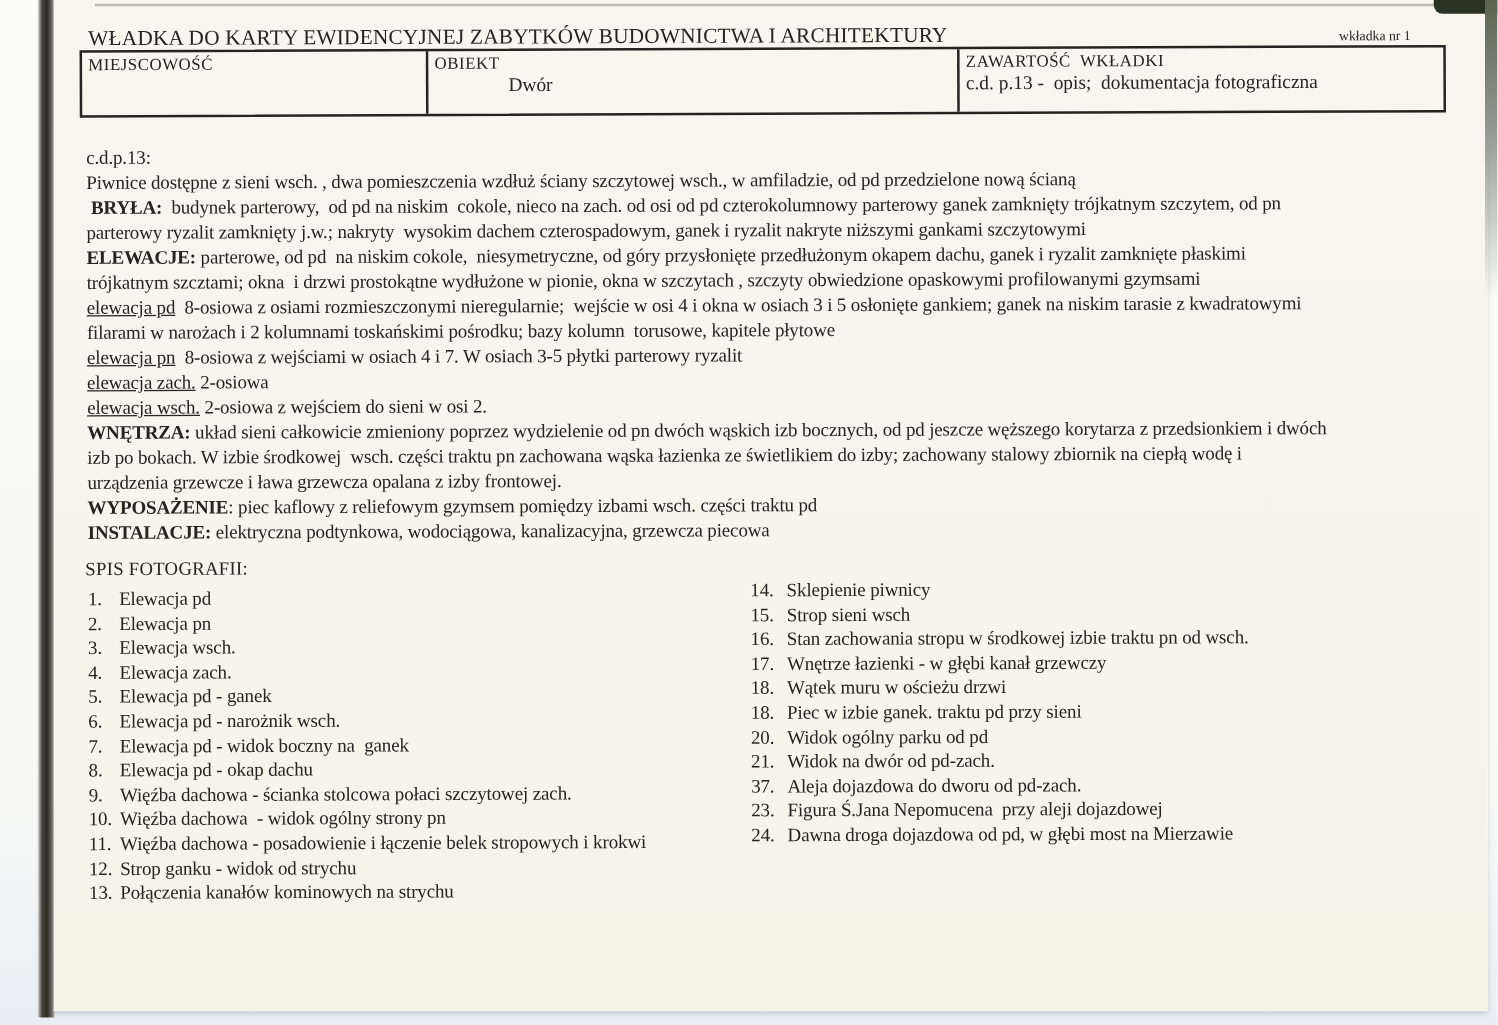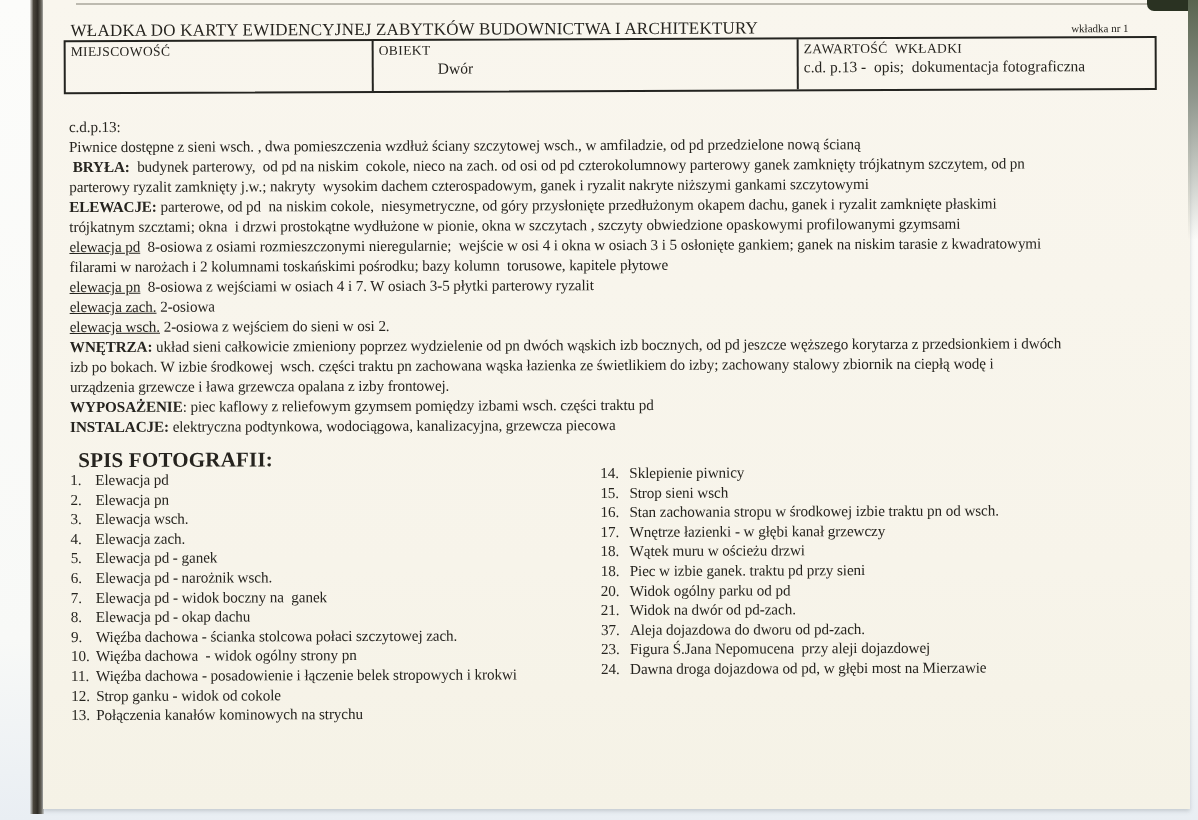--- a/index.html
+++ b/index.html
@@ -39,38 +39,38 @@
     display:flex; justify-content:space-between; align-items:baseline;
   }
   .doc-title { font-size:17px; letter-spacing:0.2px; white-space:pre; }
   .insert-no { font-size:11px; white-space:pre; }
   .hdr-table {
     position:absolute; left:65px; top:40px; width:1093px; height:54px;
     border:2px solid #242420; display:flex; box-sizing:border-box;
   }
   .hdr-cell { box-sizing:border-box; }
   .hdr-cell + .hdr-cell { border-left:2px solid #242420; }
-  .hdr-cell.c1 { width:306px; }
+  .hdr-cell.c1 { width:275px; }
   .hdr-cell.c2 { width:425px; }
   .hdr-cell.c3 { flex:1; }
   .cell-label { font-size:13.5px; padding:2px 0 0 5px; letter-spacing:0.4px; white-space:pre; }
   .cell-value { font-size:15.5px; padding-top:1px; white-space:pre; }
   .c1 .cell-value { padding-left:35px; }
   .c2 .cell-value { padding-left:64px; }
   .c3 .cell-value { padding-left:5px; }
   .body-text {
     position:absolute; left:70px; top:117px;
     font-size:15.2px; line-height:20px; letter-spacing:-0.12px;
   }
   .bline { white-space:pre; height:20px; }
   .seg-b { font-weight:700;text-align:right; }
   .seg-u { text-decoration:underline; }
   .photos-heading {
-    position:absolute; left:78px; top:448px;
-    font-size:21px; font-weight:700; letter-spacing:0.2px; white-space:pre;
+    position:absolute; left:68px; top:448px;
+    font-size:15px; font-weight:400; letter-spacing:0.2px; white-space:pre;
   }
   .photo-col { position:absolute; font-size:15.2px; line-height:19.6px; letter-spacing:-0.1px; }
   .photo-col.pleft  { left:70px;  top:470px; }
   .photo-col.pright { left:600px; top:465px; }
   .photo-item { white-space:pre; }
   .photo-num { display:inline-block; }
   .pleft  .photo-num { min-width:25px; }
   .pright .photo-num { min-width:29px; }
 </style>
 </head>
@@ -128,21 +128,21 @@
       <div class="photo-item"><span class="photo-num">2.</span><span>Elewacja pn</span></div>
       <div class="photo-item"><span class="photo-num">3.</span><span>Elewacja wsch.</span></div>
       <div class="photo-item"><span class="photo-num">4.</span><span>Elewacja zach.</span></div>
       <div class="photo-item"><span class="photo-num">5.</span><span>Elewacja pd - ganek</span></div>
       <div class="photo-item"><span class="photo-num">6.</span><span>Elewacja pd - narożnik wsch.</span></div>
       <div class="photo-item"><span class="photo-num">7.</span><span>Elewacja pd - widok boczny na  ganek</span></div>
       <div class="photo-item"><span class="photo-num">8.</span><span>Elewacja pd - okap dachu</span></div>
       <div class="photo-item"><span class="photo-num">9.</span><span>Więźba dachowa - ścianka stolcowa połaci szczytowej zach.</span></div>
       <div class="photo-item"><span class="photo-num">10.</span><span>Więźba dachowa  - widok ogólny strony pn</span></div>
       <div class="photo-item"><span class="photo-num">11.</span><span>Więźba dachowa - posadowienie i łączenie belek stropowych i krokwi</span></div>
-      <div class="photo-item"><span class="photo-num">12.</span><span>Strop ganku - widok od cokole</span></div>
+      <div class="photo-item"><span class="photo-num">12.</span><span>Strop ganku - widok od strychu</span></div>
       <div class="photo-item"><span class="photo-num">13.</span><span>Połączenia kanałów kominowych na strychu</span></div>
     </div>
   <div class="photo-col pright">
       <div class="photo-item"><span class="photo-num">14.</span><span>Sklepienie piwnicy</span></div>
       <div class="photo-item"><span class="photo-num">15.</span><span>Strop sieni wsch</span></div>
       <div class="photo-item"><span class="photo-num">16.</span><span>Stan zachowania stropu w środkowej izbie traktu pn od wsch.</span></div>
       <div class="photo-item"><span class="photo-num">17.</span><span>Wnętrze łazienki - w głębi kanał grzewczy</span></div>
       <div class="photo-item"><span class="photo-num">18.</span><span>Wątek muru w ościeżu drzwi</span></div>
       <div class="photo-item"><span class="photo-num">18.</span><span>Piec w izbie ganek. traktu pd przy sieni</span></div>
       <div class="photo-item"><span class="photo-num">20.</span><span>Widok ogólny parku od pd</span></div>

